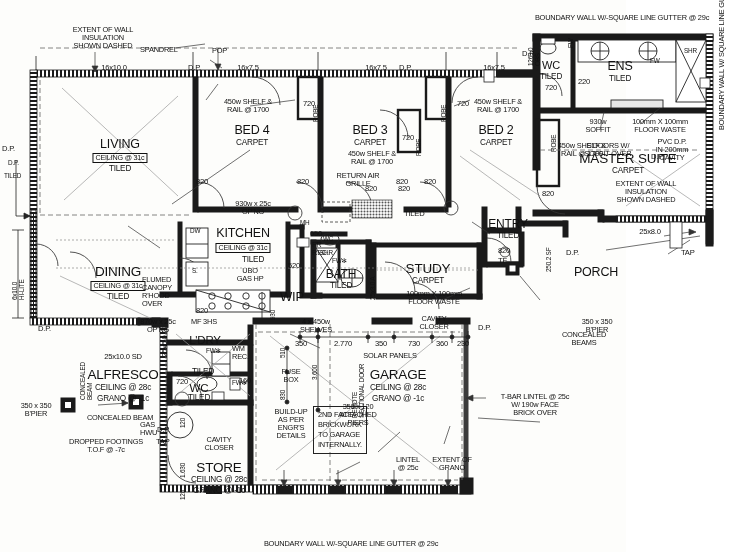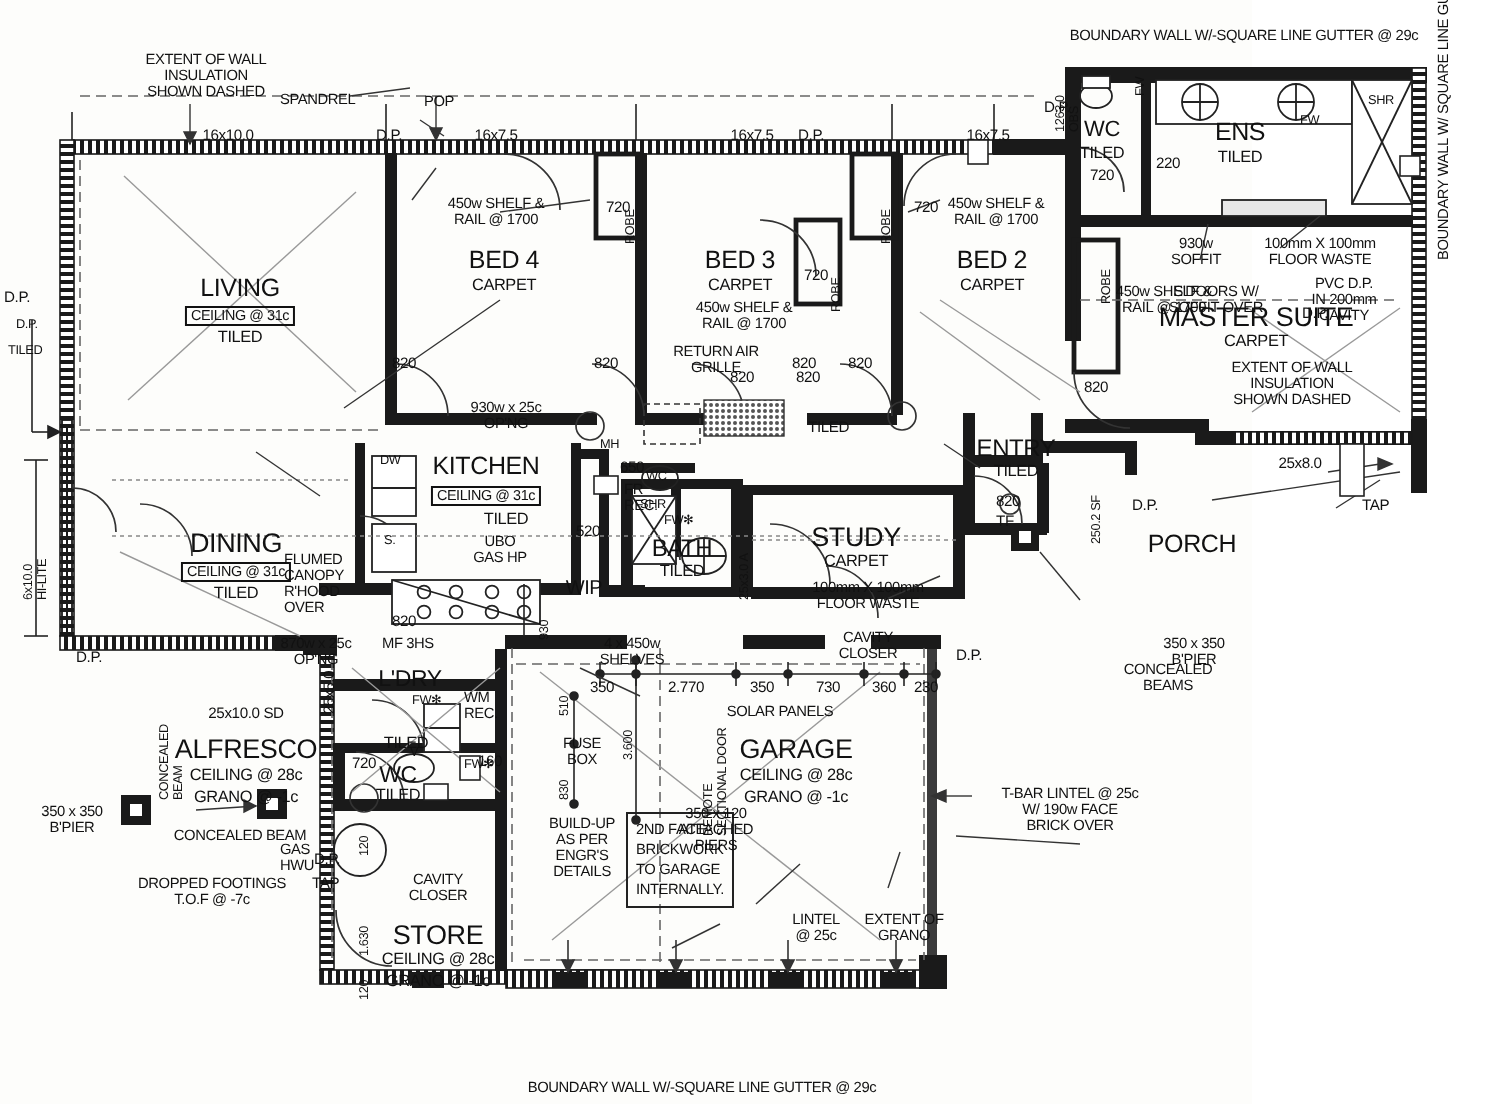--- a/index.html
+++ b/index.html
@@ -462,21 +462,21 @@
   <div class="t boxed c" style="left:243px;top:243px;">CEILING @ 31c</div>
   <div class="t sub c" style="left:253px;top:256px;">TILED</div>
   <div class="t note c" style="left:250px;top:267px;">UBO
 GAS HP</div>
   <div class="t tiny" style="left:190px;top:228px;">DW</div>
   <div class="t tiny" style="left:192px;top:268px;">S.</div>
   <div class="t dim" style="left:310px;top:230px;">650</div>
   <div class="t note" style="left:312px;top:241px;">FR
 REC.</div>
   <div class="t dim" style="left:288px;top:262px;">520</div>
-  <div class="t room c" style="left:292px;top:290px;font-size:10px;">WIP</div>
+  <div class="t room c" style="left:292px;top:290px;font-size:13px;">WIP</div>
   <div class="t dim" style="left:196px;top:307px;">820</div>
   <div class="t note" style="left:191px;top:318px;">MF 3HS</div>
   <div class="t tiny" style="left:270px;top:320px;transform:rotate(-90deg);transform-origin:left top;">930</div>
 
   <div class="t room big c" style="left:118px;top:265px;">DINING</div>
   <div class="t boxed c" style="left:118px;top:281px;">CEILING @ 31c</div>
   <div class="t sub c" style="left:118px;top:293px;">TILED</div>
   <div class="t note" style="left:142px;top:276px;">FLUMED
 CANOPY
 R'HOOD

